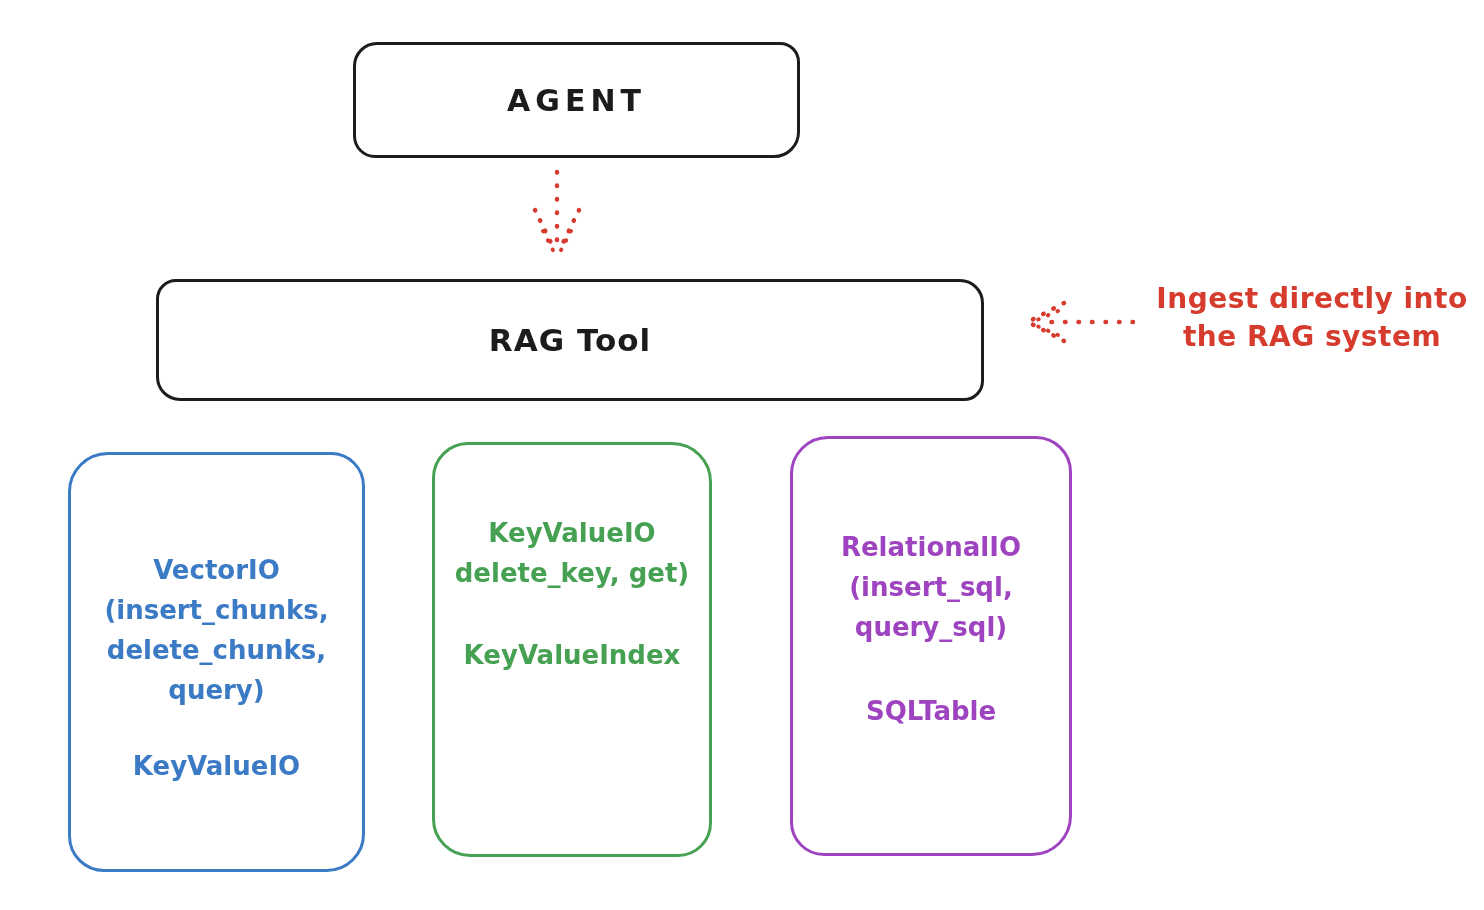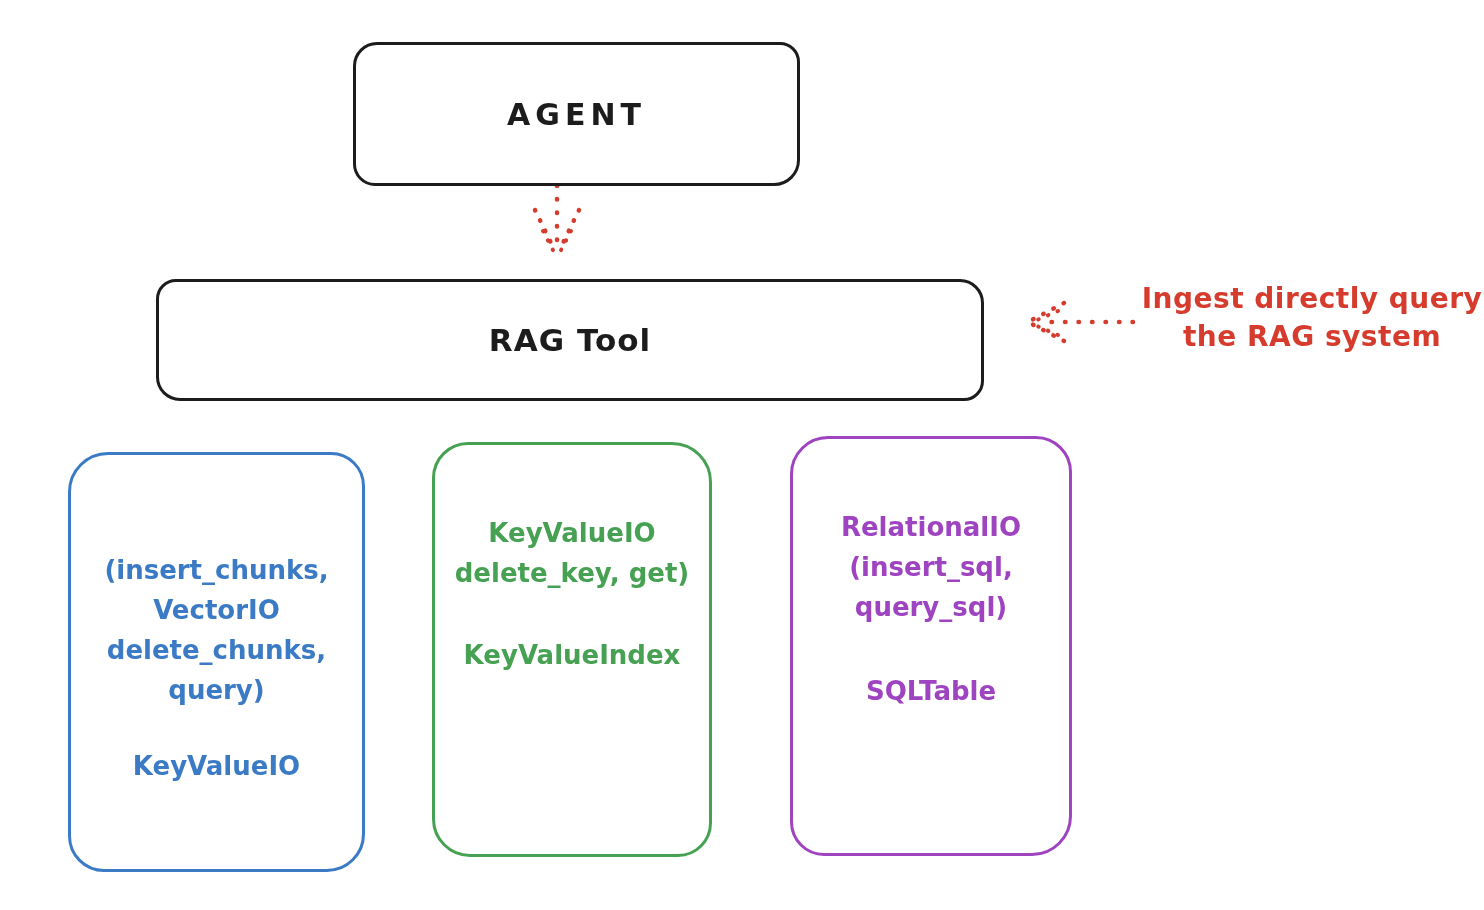--- a/index.html
+++ b/index.html
@@ -13,21 +13,21 @@
   svg.overlay{position:absolute;left:0;top:0;width:1484px;height:910px;pointer-events:none;}
 
   .node{
     position:absolute;
     display:flex;align-items:center;justify-content:center;
     background:#ffffff;
     box-sizing:border-box;
     color:#1c1c1c;
   }
   .node.agent{
-    left:353px;top:42px;width:447px;height:144px;
+    left:353px;top:42px;width:447px;height:116px;
     border:3.5px solid #1c1c1c;
     border-radius:24px 20px 26px 22px;
     font-size:30px;font-weight:bold;letter-spacing:5px;
   }
   .node.rag{
     left:156px;top:271px;width:828px;height:122px;
     border:3.5px solid #1c1c1c;
     border-radius:20px 24px 20px 24px;
     font-size:31px;font-weight:bold;letter-spacing:1px;margin-top:8px;
   }
@@ -64,21 +64,21 @@
     border-radius:36px 40px 34px 38px;
     color:#46a153;
     padding-top:68px;
   }
   .backend.keyvalue .index-name{margin-top:42px;}
   .backend.relational{
     left:790px;top:436px;width:282px;height:420px;
     border:3.5px solid #9e44c0;
     border-radius:38px 36px 40px 34px;
     color:#9e44c0;
-    padding-top:68px;
+    padding-top:88px;
   }
   .backend.relational .index-name{margin-top:44px;}
 </style>
 </head>
 <body>
 
 <div class="canvas">
 
   <svg class="overlay" viewBox="0 0 1484 910">
 
@@ -101,28 +101,28 @@
 
   <div class="node agent">
     <span>AGENT</span>
   </div>
 
   <div class="node rag">
     <span>RAG Tool</span>
   </div>
 
   <div class="annotation">
-    <div>Ingest directly query</div>
+    <div>Ingest directly into</div>
     <div>the RAG system</div>
   </div>
 
   <div class="backend vector">
     <div class="lines">
+      <div>VectorIO</div>
       <div>(insert_chunks,</div>
-      <div>VectorIO</div>
       <div>delete_chunks,</div>
       <div>query)</div>
     </div>
     <div class="index-name">KeyValueIO</div>
   </div>
 
   <div class="backend keyvalue">
     <div class="lines">
       <div>KeyValueIO</div>
       <div>delete_key, get)</div>

